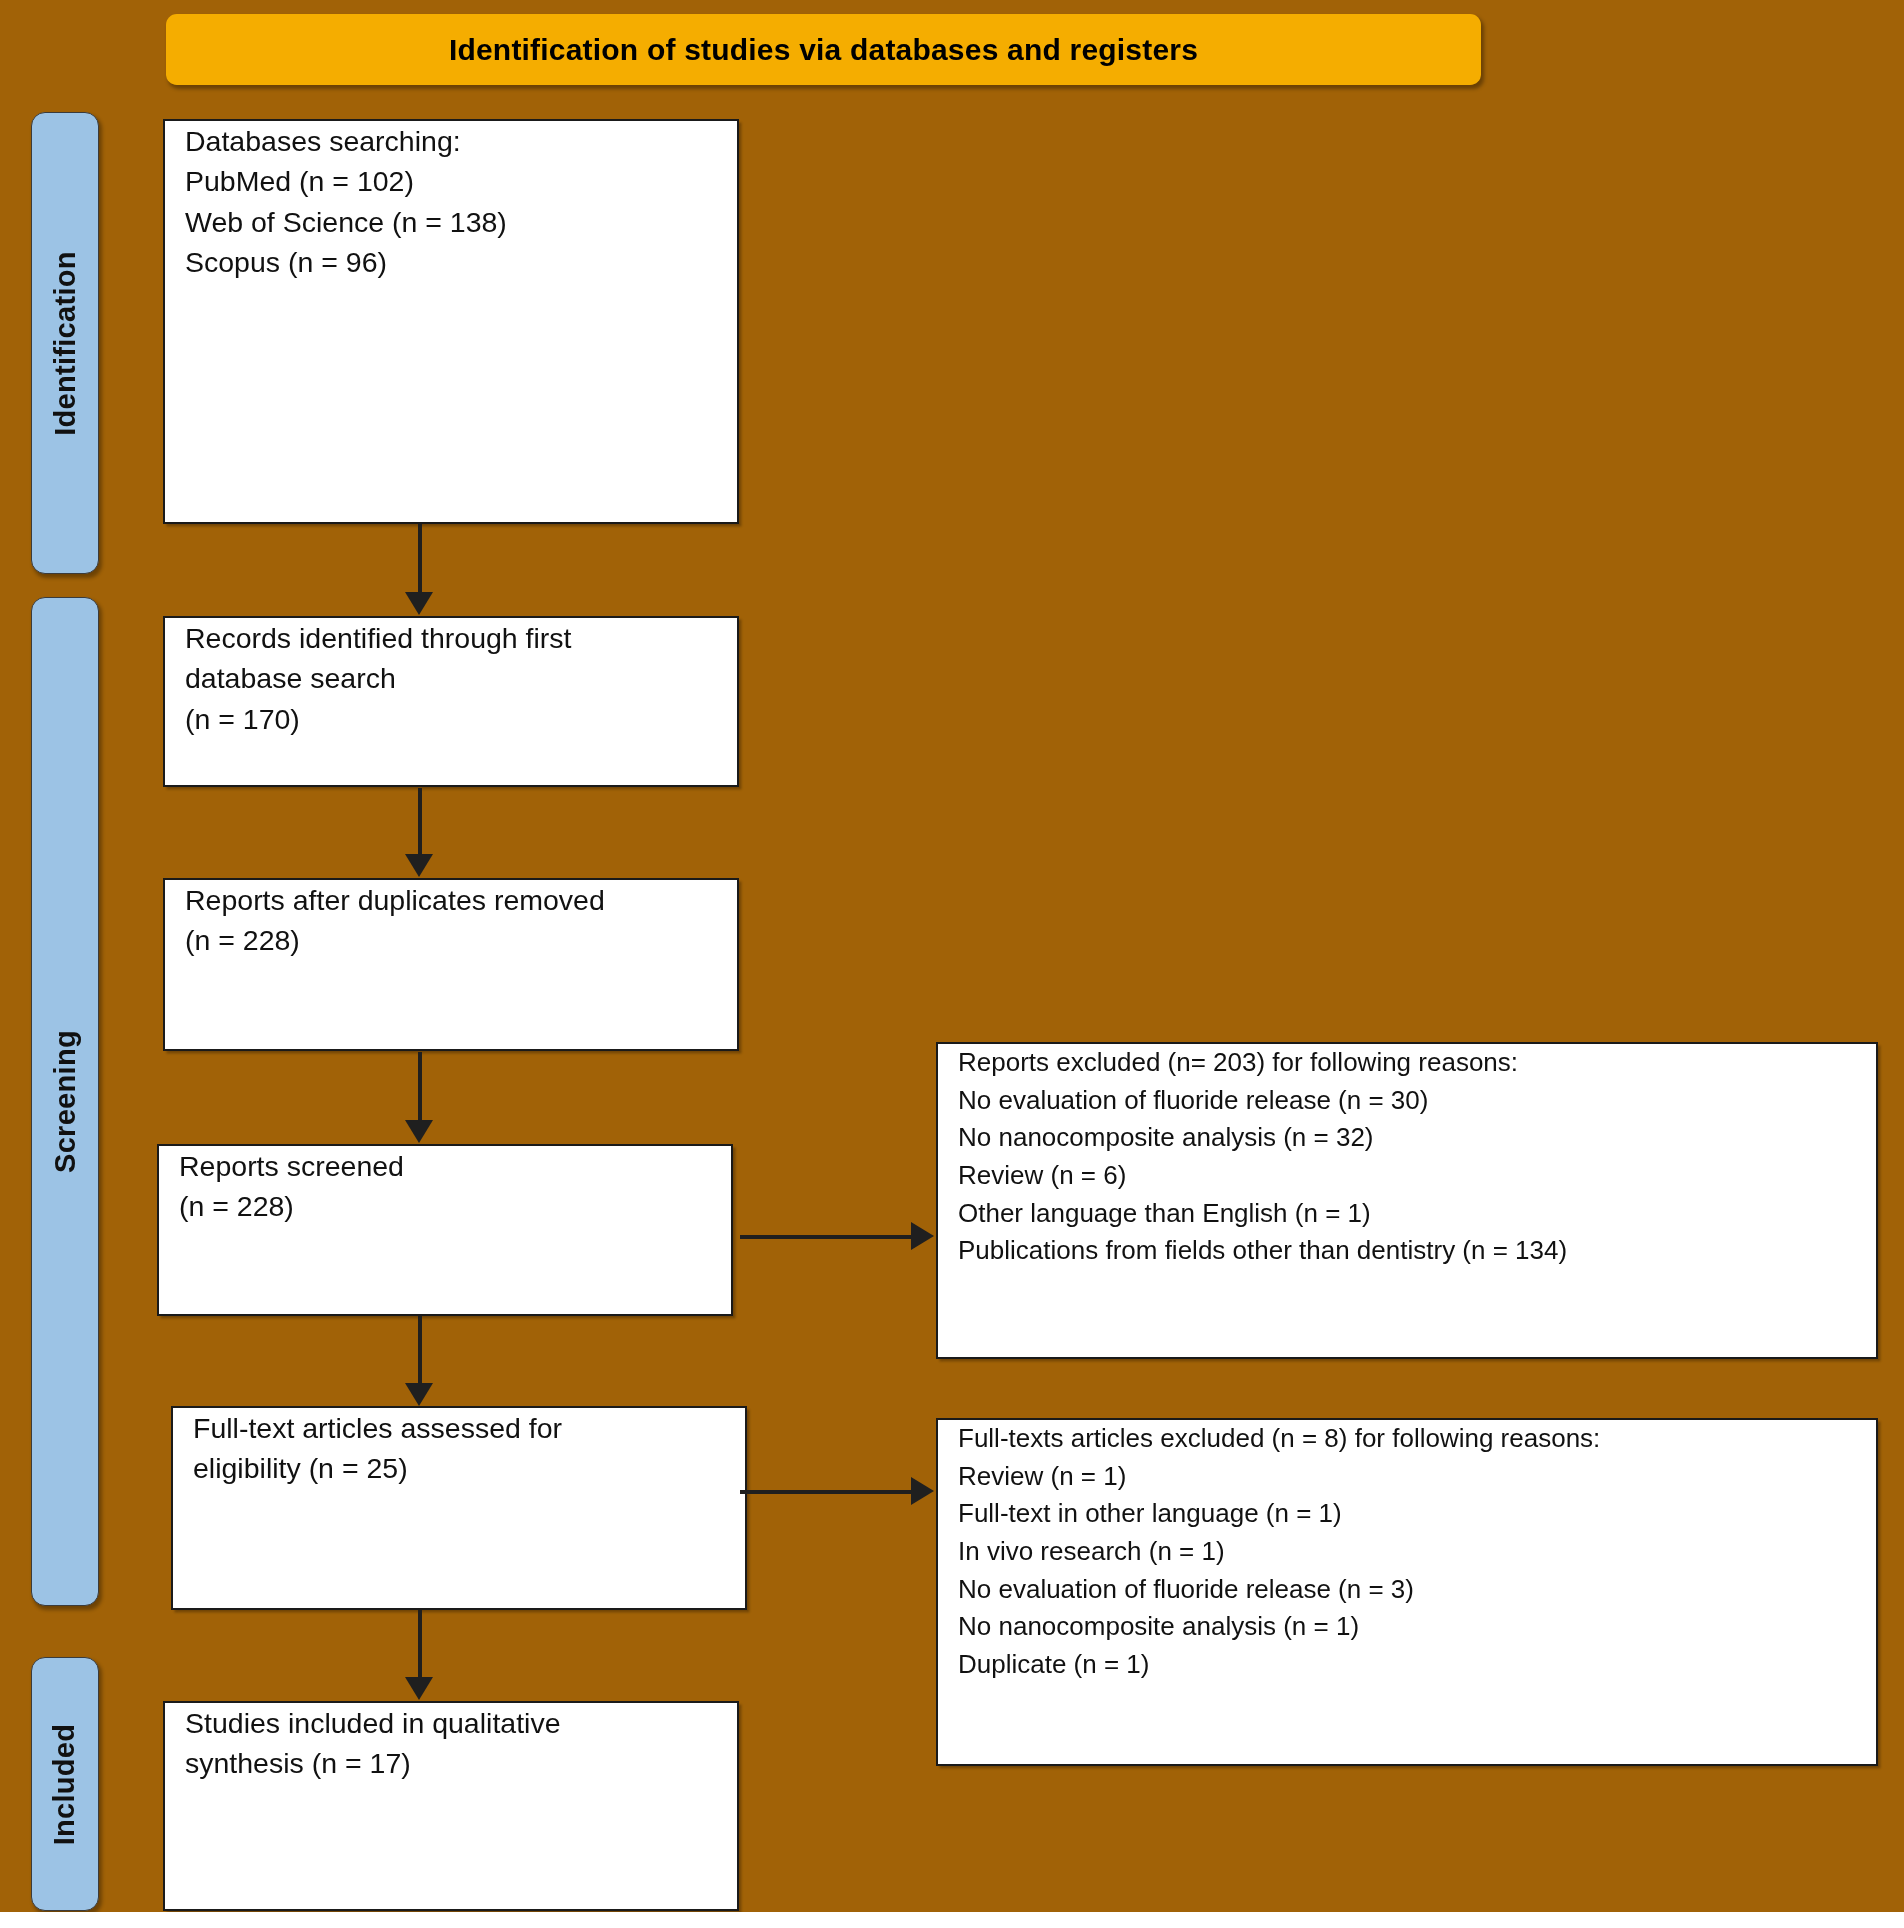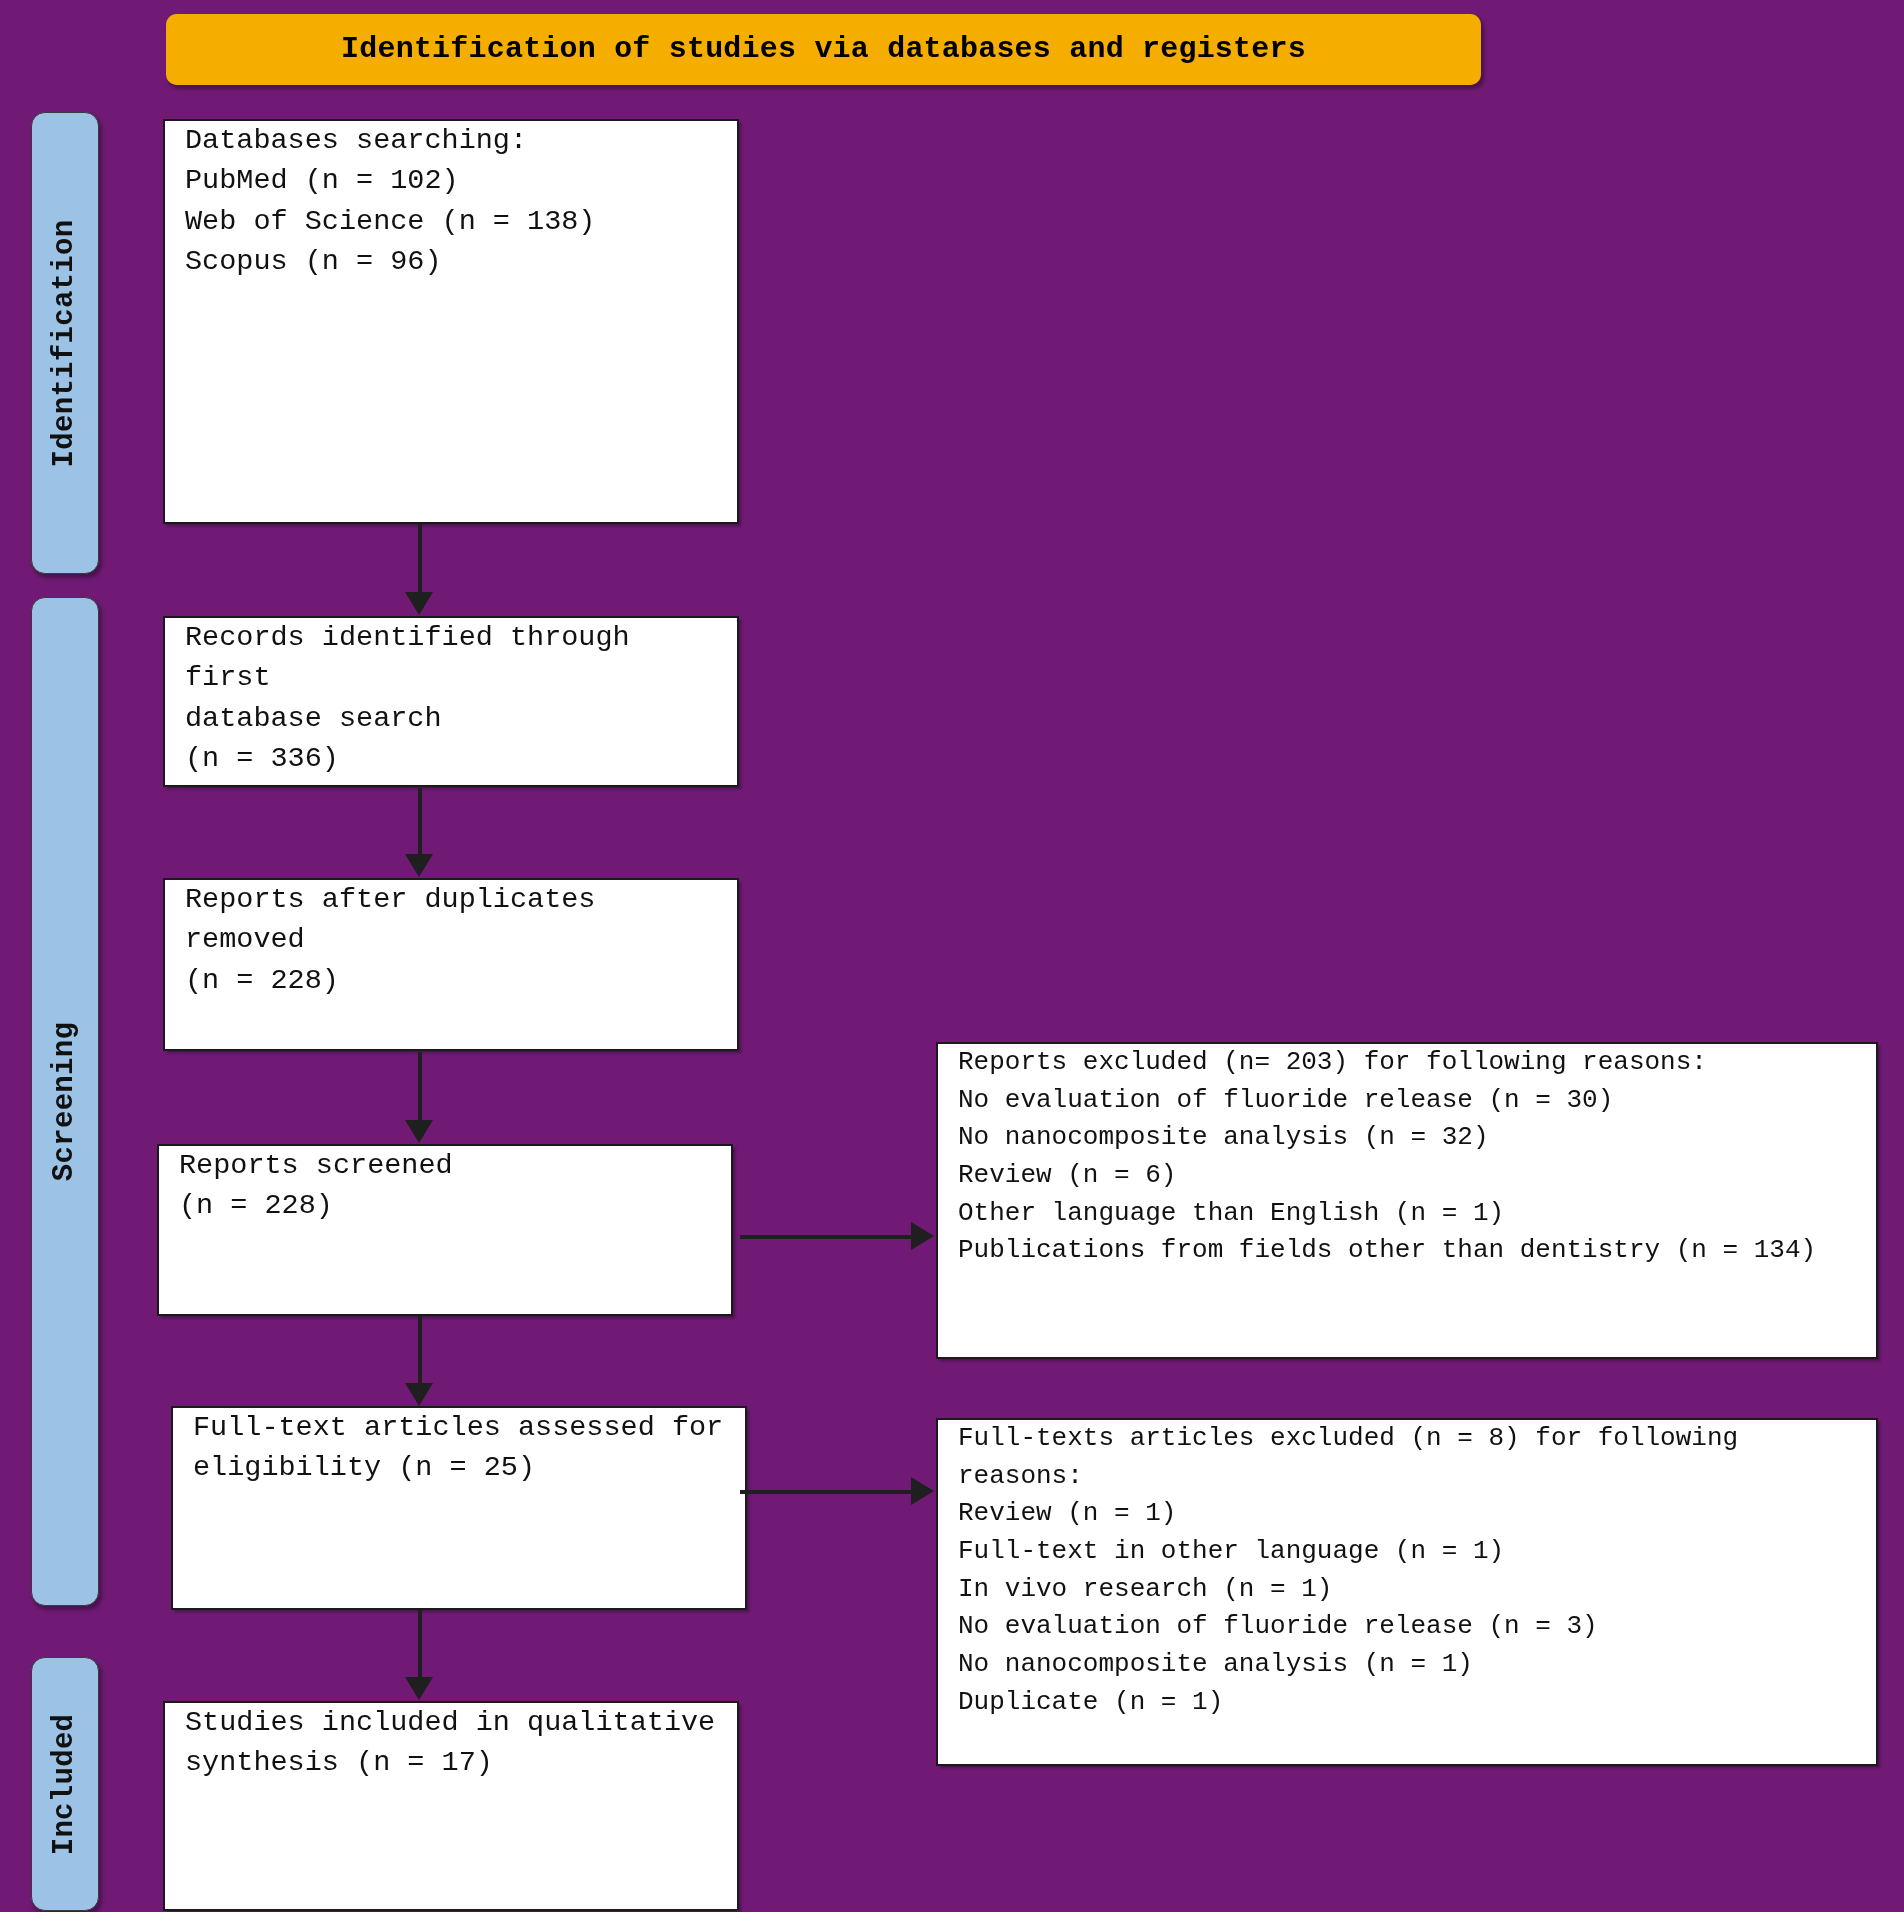--- a/index.html
+++ b/index.html
@@ -11,23 +11,22 @@
   }
   body {
     font-family: "Liberation Sans", sans-serif;
     color: #000000;
   }
 
   #canvas {
     position: relative;
     width: 1905px;
     height: 1912px;
-    background: #701a75;
+    background: #a16207;
     overflow: hidden;
-    font-family: Liberation Mono, monospace;
   }
 
   
   .banner {
     position: absolute;
     left: 166px;
     top: 14px;
     width: 1315px;
     height: 71px;
     background: #f5ad00;
@@ -140,21 +139,21 @@
 Web of Science (n = 138)
 Scopus (n = 96)</span>
   </div>
 
   <div class="vline" style="left:418px; top:524px; height:71px;"></div>
   <div class="vhead" style="left:405px; top:592px;"></div>
 
   <div class="box" style="left:163px; top:616px; width:576px; height:171px;">
     <span class="box-text">Records identified through first
 database search
-(n = 336)</span>
+(n = 170)</span>
   </div>
 
   <div class="vline" style="left:418px; top:788px; height:68px;"></div>
   <div class="vhead" style="left:405px; top:854px;"></div>
 
   <div class="box" style="left:163px; top:878px; width:576px; height:173px;">
     <span class="box-text">Reports after duplicates removed
 (n = 228)</span>
   </div>
 

